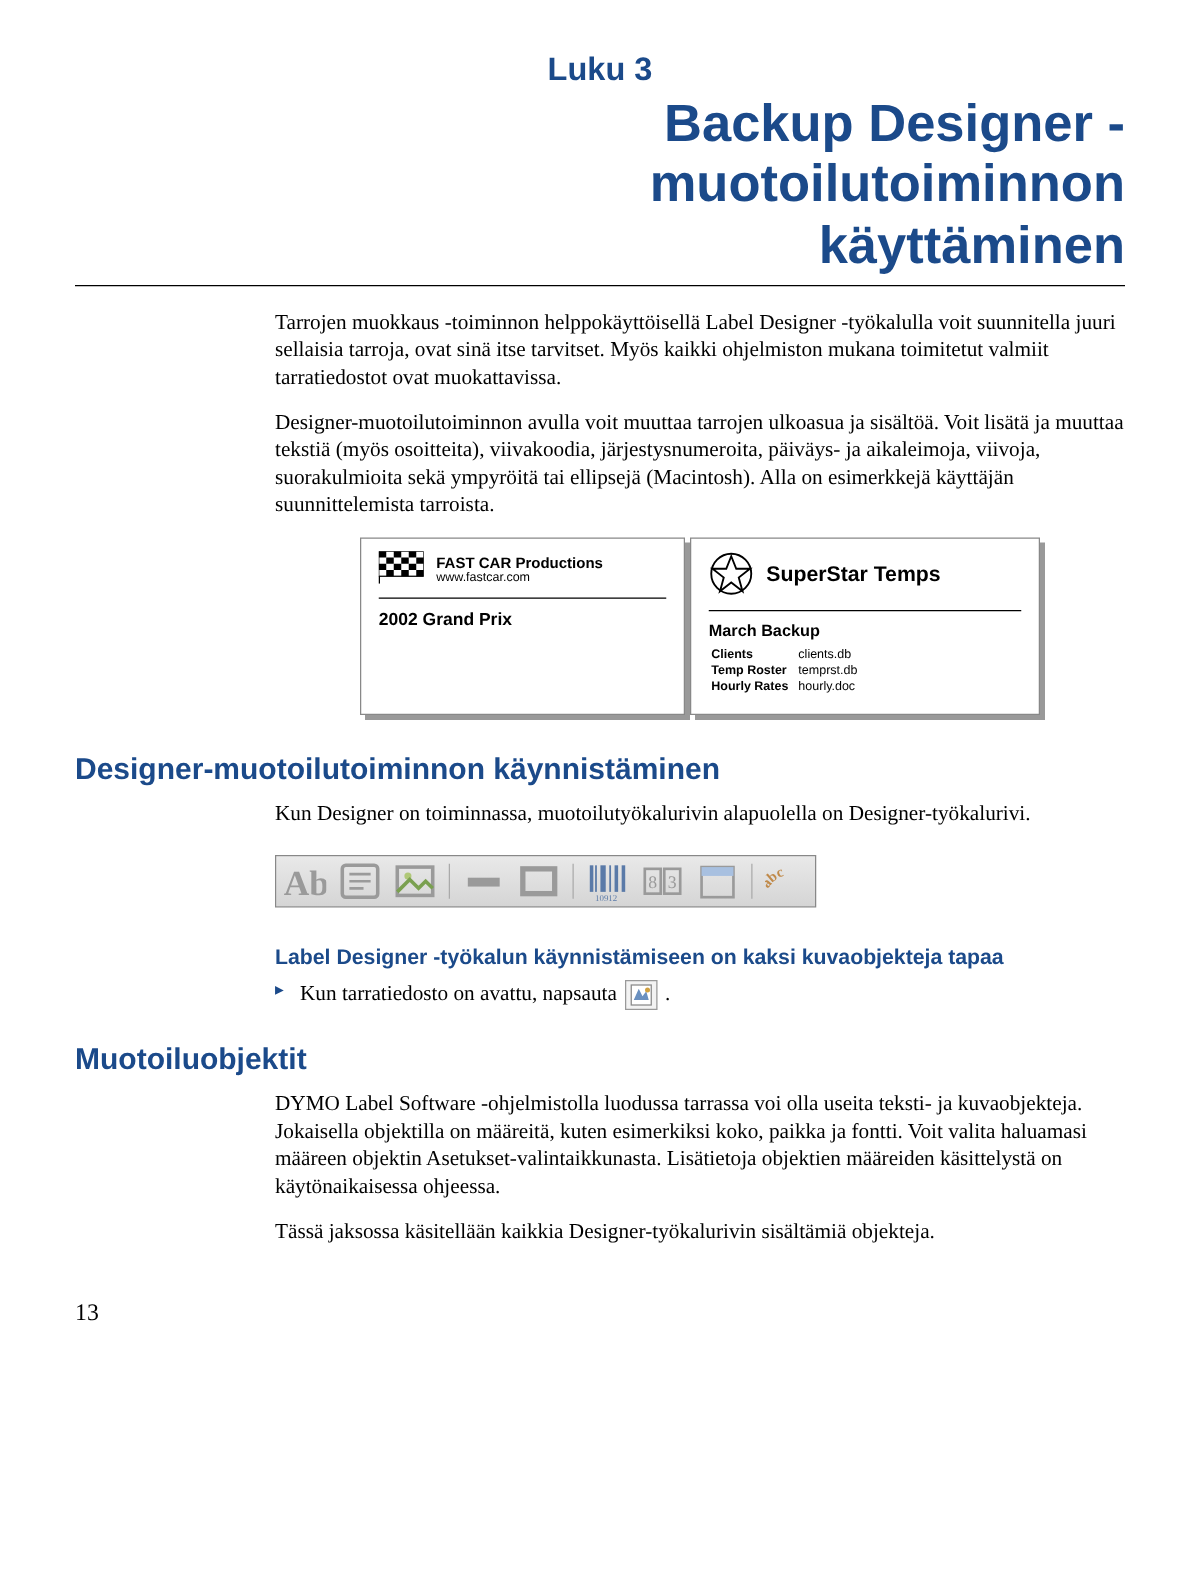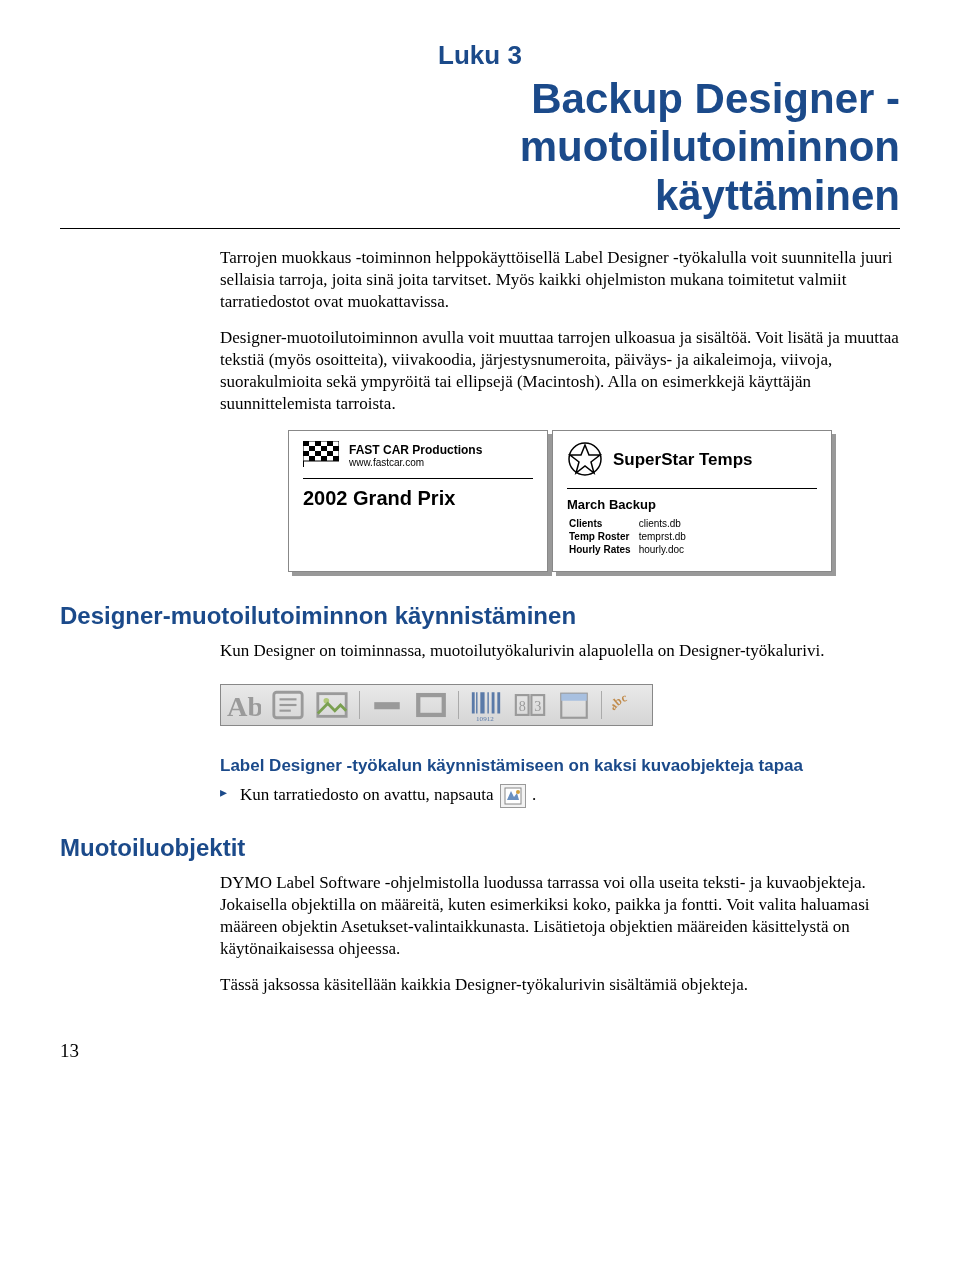--- a/index.html
+++ b/index.html
@@ -54,21 +54,21 @@
     padding: 10px 14px 14px 14px;
     font-family: Arial, sans-serif;
   }
   .label-card.a { width: 230px; }
   .label-card.b { width: 250px; }
   .lc-top { display: flex; align-items: center; gap: 10px; font-size: 12px; font-weight: bold; }
   .lc-top small { font-size: 10px; font-weight: normal; display: block; }
   .flag-icon svg { width: 36px; height: 26px; }
   .star-icon svg { width: 36px; height: 36px; }
   .lc-sep { border-top: 1px solid #000; margin: 8px 0; }
-  .lc-main { font-weight: bold; font-size: 20px; margin-top: 8px; }
+  .lc-main { font-weight: bold; font-size: 14px; margin-top: 8px; }
   .lc-sub { font-weight: bold; font-size: 13px; margin: 6px 0 4px 0; }
   .lc-table { font-size: 10px; }
   .lc-table td { padding: 0 6px 0 0; }
 
   .section-h1 {
     color: #1b4a8a;
     font-family: Verdana, Arial, sans-serif;
     font-weight: bold;
     font-size: 24px;
     margin: 26px 0 10px 0;
@@ -137,21 +137,21 @@
 
 <div class="chapter-label">Luku 3</div>
 <div class="chapter-title">
   <span>Backup Designer -</span><br>
   <span>muotoilutoiminnon</span><br>
   <span>käyttäminen</span>
 </div>
 <hr class="rule">
 
 <div class="body-block">
-  <p class="p">Tarrojen muokkaus -toiminnon helppokäyttöisellä Label Designer -työkalulla voit suunnitella juuri sellaisia tarroja, joita sinä joita tarvitset. Myös kaikki ohjelmiston mukana toimitetut valmiit tarratiedostot ovat muokattavissa.</p>
+  <p class="p">Tarrojen muokkaus -toiminnon helppokäyttöisellä Label Designer -työkalulla voit suunnitella juuri sellaisia tarroja, ovat sinä itse tarvitset. Myös kaikki ohjelmiston mukana toimitetut valmiit tarratiedostot ovat muokattavissa.</p>
   <p class="p">Designer-muotoilutoiminnon avulla voit muuttaa tarrojen ulkoasua ja sisältöä. Voit lisätä ja muuttaa tekstiä (myös osoitteita), viivakoodia, järjestysnumeroita, päiväys- ja aikaleimoja, viivoja, suorakulmioita sekä ympyröitä tai ellipsejä (Macintosh). Alla on esimerkkejä käyttäjän suunnittelemista tarroista.</p>
 
   <div class="labels-row">
     <div class="label-card a">
       <div class="lc-top">
         <span class="flag-icon">
           <svg viewBox="0 0 36 26">
               <rect x="0" y="0" width="36" height="20" fill="#fff" stroke="#000"></rect>
               <g fill="#000">
                 <rect x="0" y="0" width="6" height="5"></rect>

